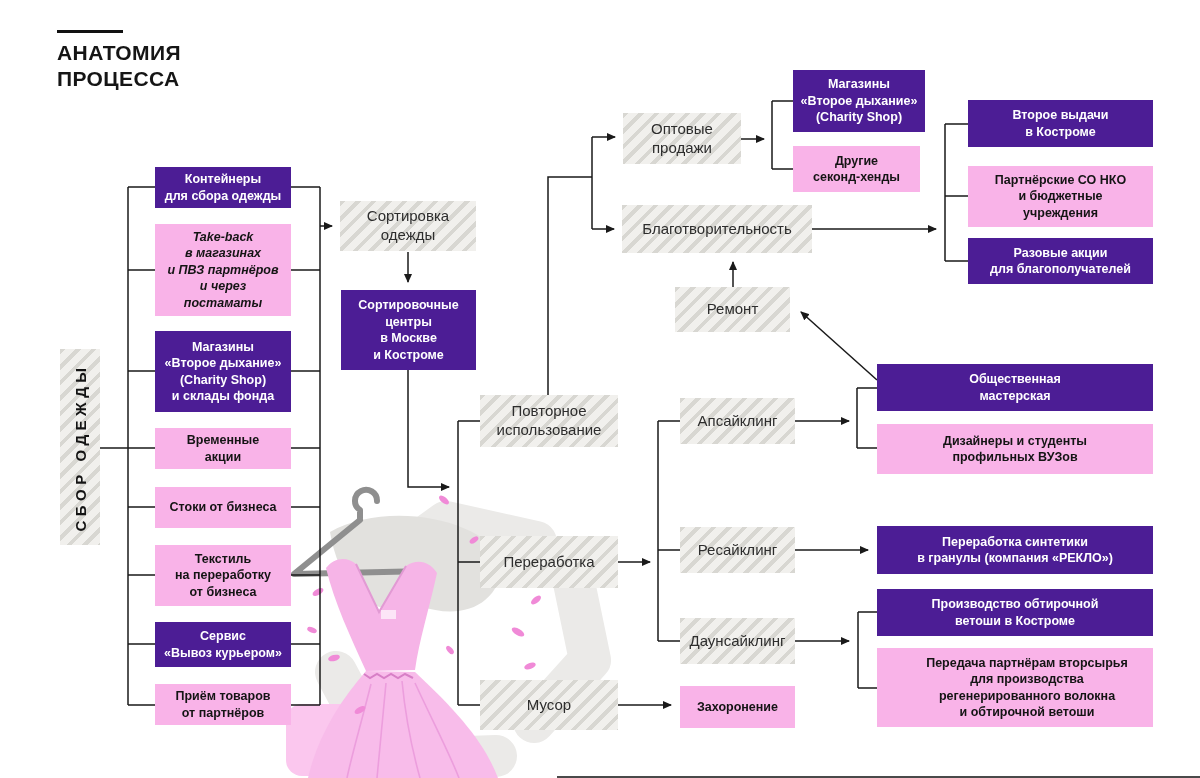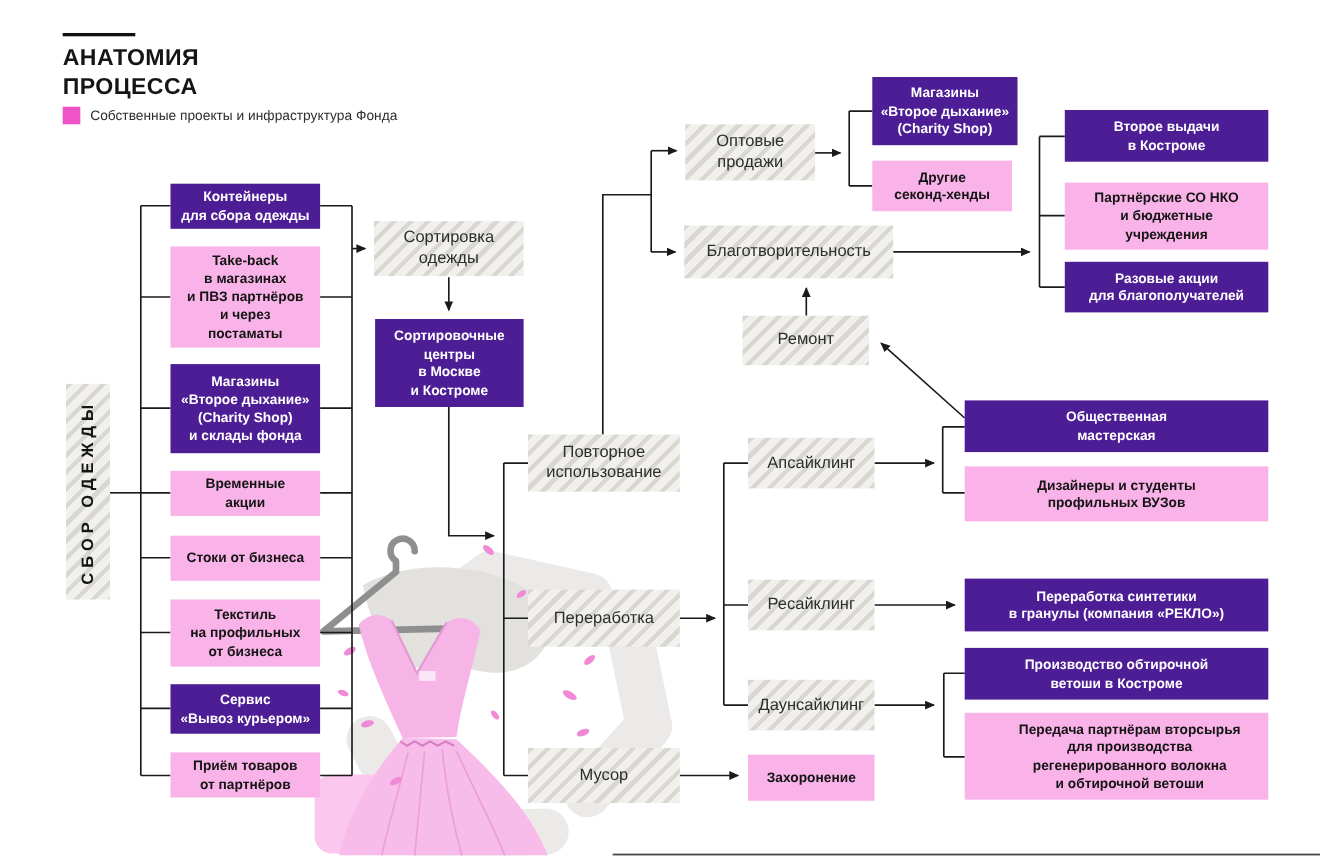--- a/index.html
+++ b/index.html
@@ -120,45 +120,41 @@
       <path d="M795 641 H849" marker-end="url(#ah)"></path>
       <path d="M858 612 V688 M858 612 H877 M858 688 H877"></path>
       <path d="M618 705 H671" marker-end="url(#ah)"></path>
     </g>
   </svg>
 
   <div class="rule"></div>
   <h1 class="title">АНАТОМИЯ
 ПРОЦЕССА</h1>
 
-  <div class="legend-item" style="left:57px; top:97px;">
-    <span class="legend-swatch sw-own"></span>
-    <span>Собственные проекты и инфраструктура Фонда</span>
-  </div>
 
   <div class="node hatched vertical" style="left:60px; top:349px; width:40px; height:196px;">
     <span>СБОР ОДЕЖДЫ</span>
   </div>
 
   <div class="node own" style="left:155px; top:167px; width:136px; height:41px;">Контейнеры
 для сбора одежды</div>
-  <div class="node partner" style="left:155px; top:224px; width:136px; height:92px;">Take-back
+  <div class="node partner" style="left:155px; top:224px; width:136px; height:92px;font-style:italic;">Take-back
 в магазинах
 и ПВЗ партнёров
 и через
 постаматы</div>
   <div class="node own" style="left:155px; top:331px; width:136px; height:81px;">Магазины
 «Второе дыхание»
 (Charity Shop)
 и склады фонда</div>
   <div class="node partner" style="left:155px; top:428px; width:136px; height:41px;">Временные
 акции</div>
   <div class="node partner" style="left:155px; top:487px; width:136px; height:41px;">Стоки от бизнеса</div>
   <div class="node partner" style="left:155px; top:545px; width:136px; height:61px;">Текстиль
-на профильных
+на переработку
 от бизнеса</div>
   <div class="node own" style="left:155px; top:622px; width:136px; height:45px;">Сервис
 «Вывоз курьером»</div>
   <div class="node partner" style="left:155px; top:684px; width:136px; height:41px;">Приём товаров
 от партнёров</div>
 
   <div class="node hatched" style="left:340px; top:201px; width:136px; height:50px;">Сортировка
 одежды</div>
   <div class="node own" style="left:341px; top:290px; width:135px; height:80px;">Сортировочные
 центры

